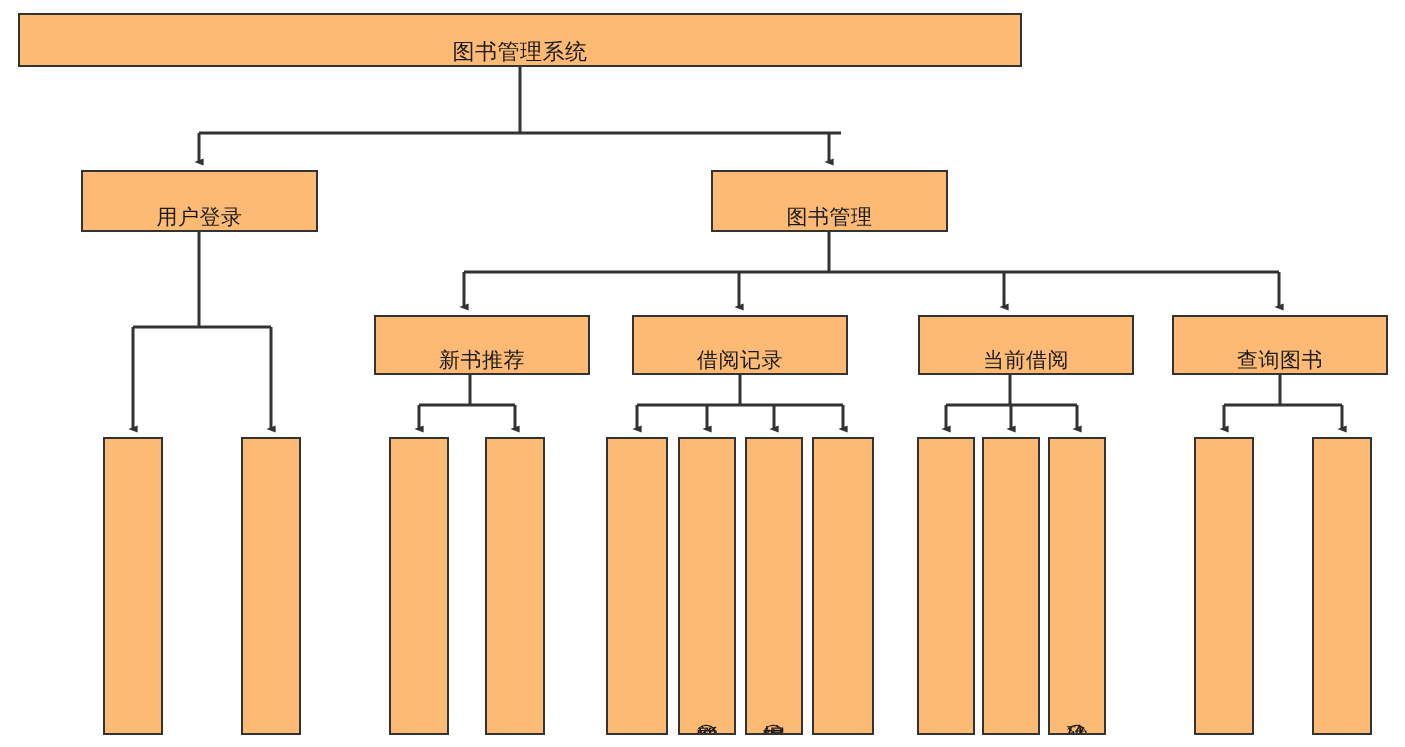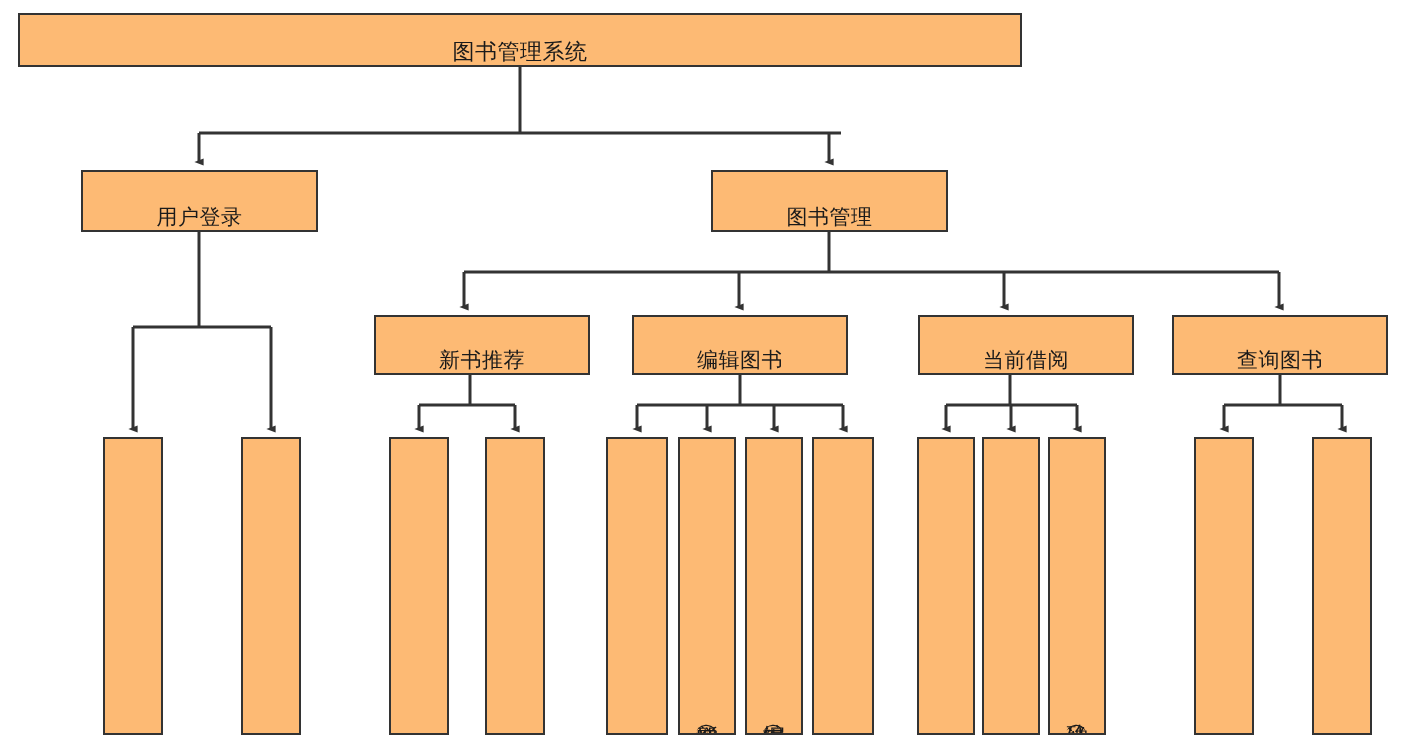--- a/index.html
+++ b/index.html
@@ -127,21 +127,21 @@
     <span class="node-label">用户登录</span>
   </div>
   <div class="node-box" style="left: 711px; top: 170px; width: 237px; height: 62px;">
     <span class="node-label">图书管理</span>
   </div>
 
   <div class="node-box" style="left: 362px; top: 315px; width: 216px; height: 60px; margin-left: 12px;">
     <span class="node-label">新书推荐</span>
   </div>
   <div class="node-box" style="left: 632px; top: 315px; width: 216px; height: 60px;">
-    <span class="node-label">编辑图书</span>
+    <span class="node-label">借阅记录</span>
   </div>
   <div class="node-box" style="left: 902px; top: 315px; width: 216px; height: 60px; margin-left: 16px;">
     <span class="node-label">当前借阅</span>
   </div>
   <div class="node-box" style="left: 1172px; top: 315px; width: 216px; height: 60px;">
     <span class="node-label">查询图书</span>
   </div>
 
   <div class="node-box vertical" style="left: 103px; top: 437px; width: 60px; height: 298px;">
     <span class="node-label">用户登录</span>

